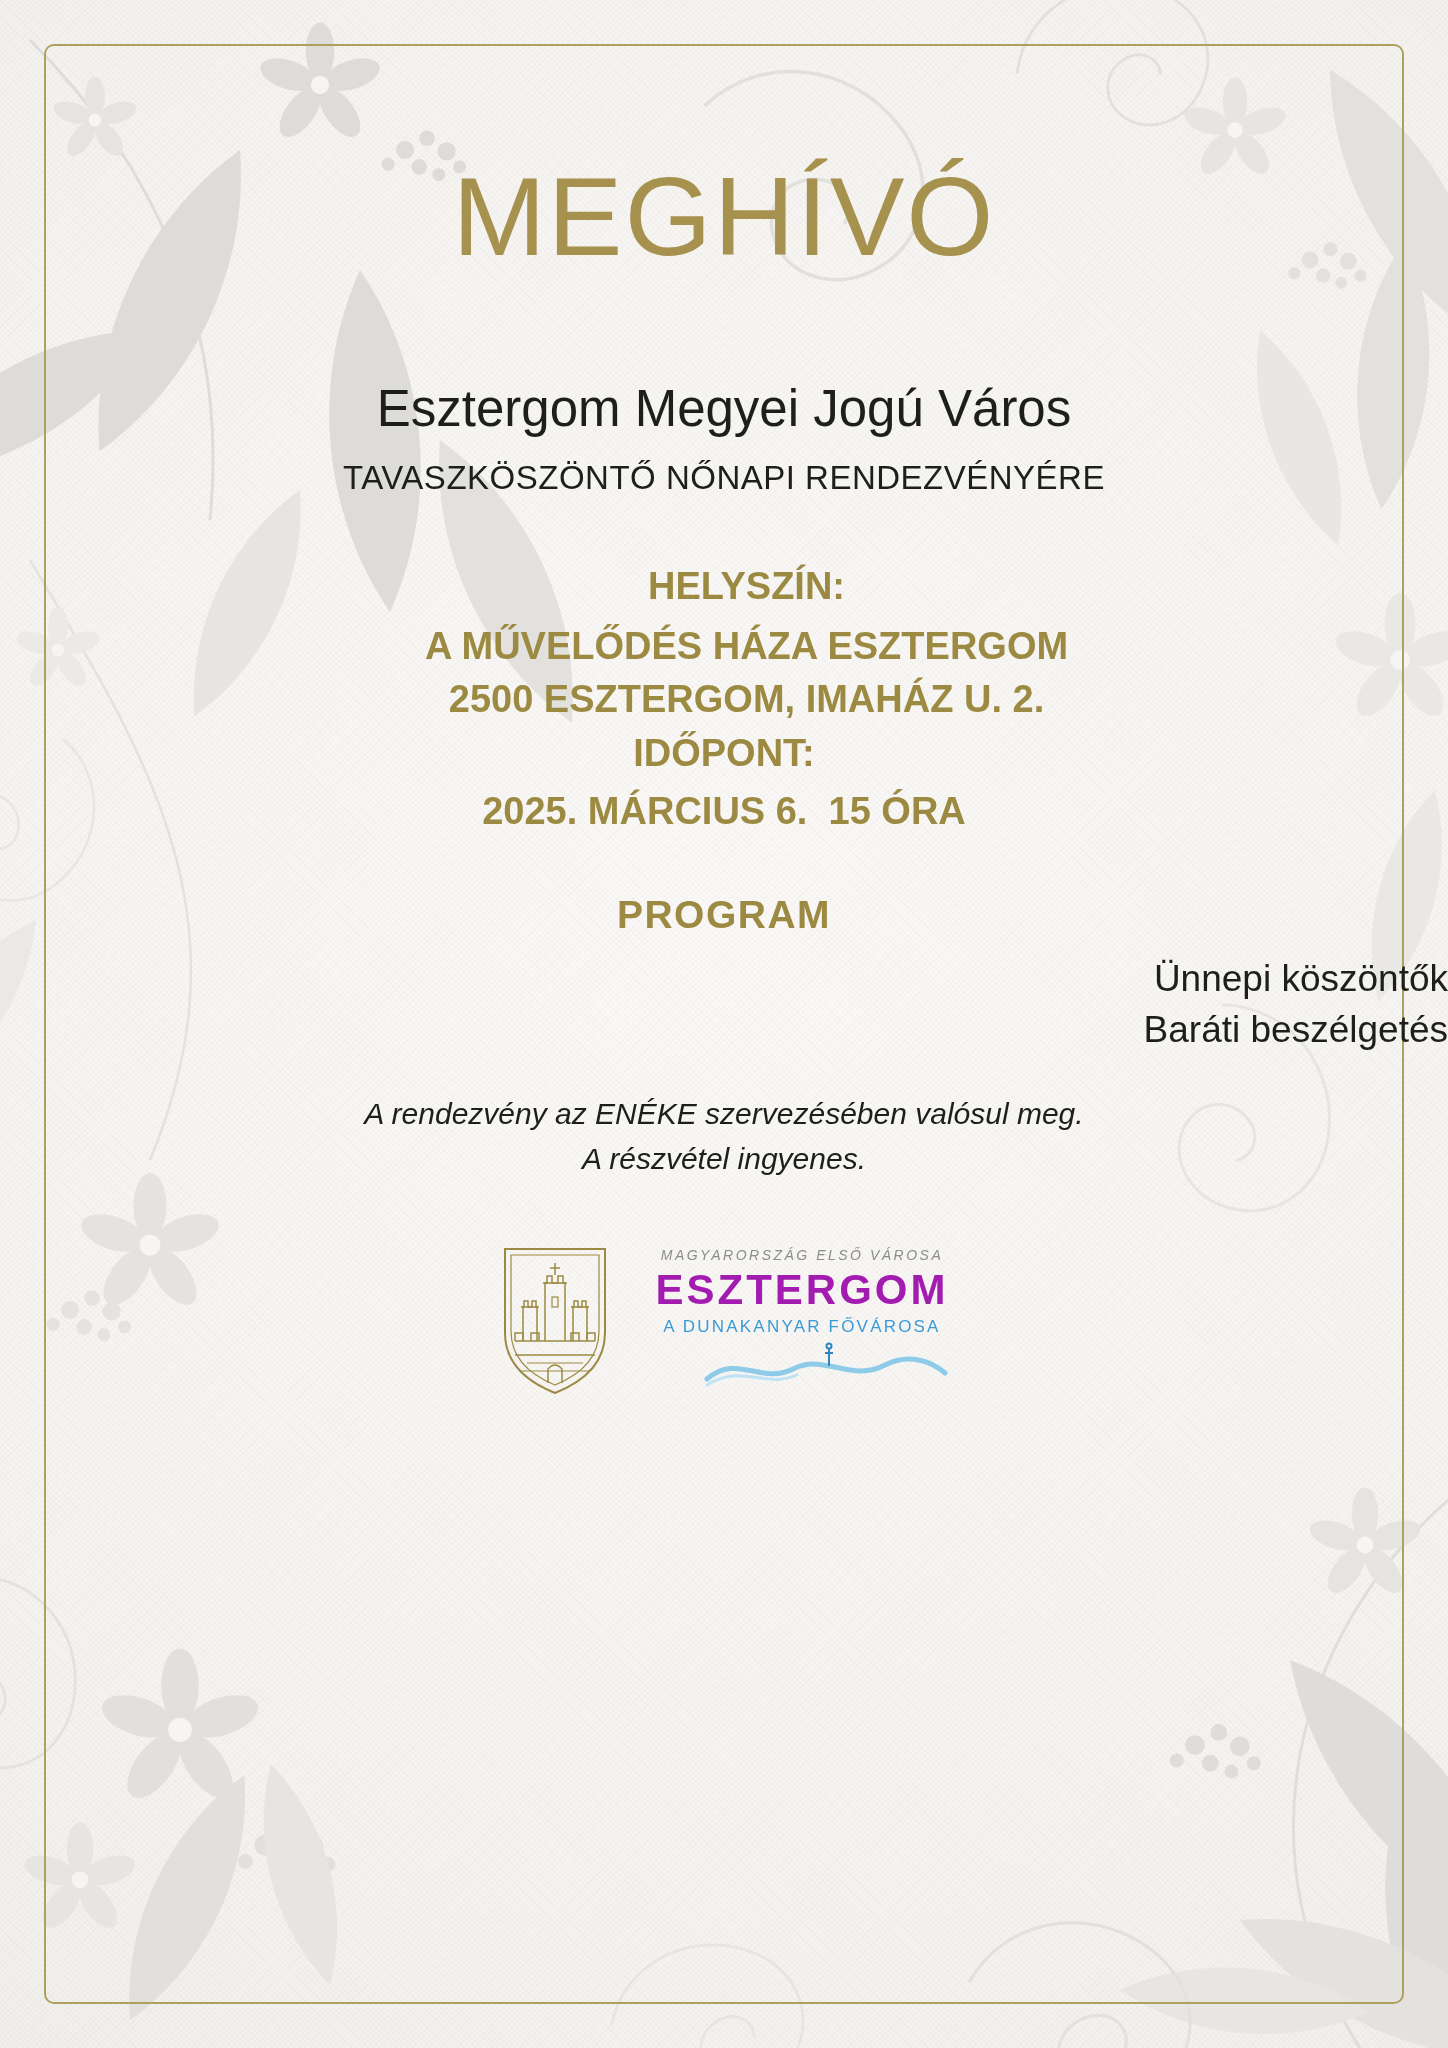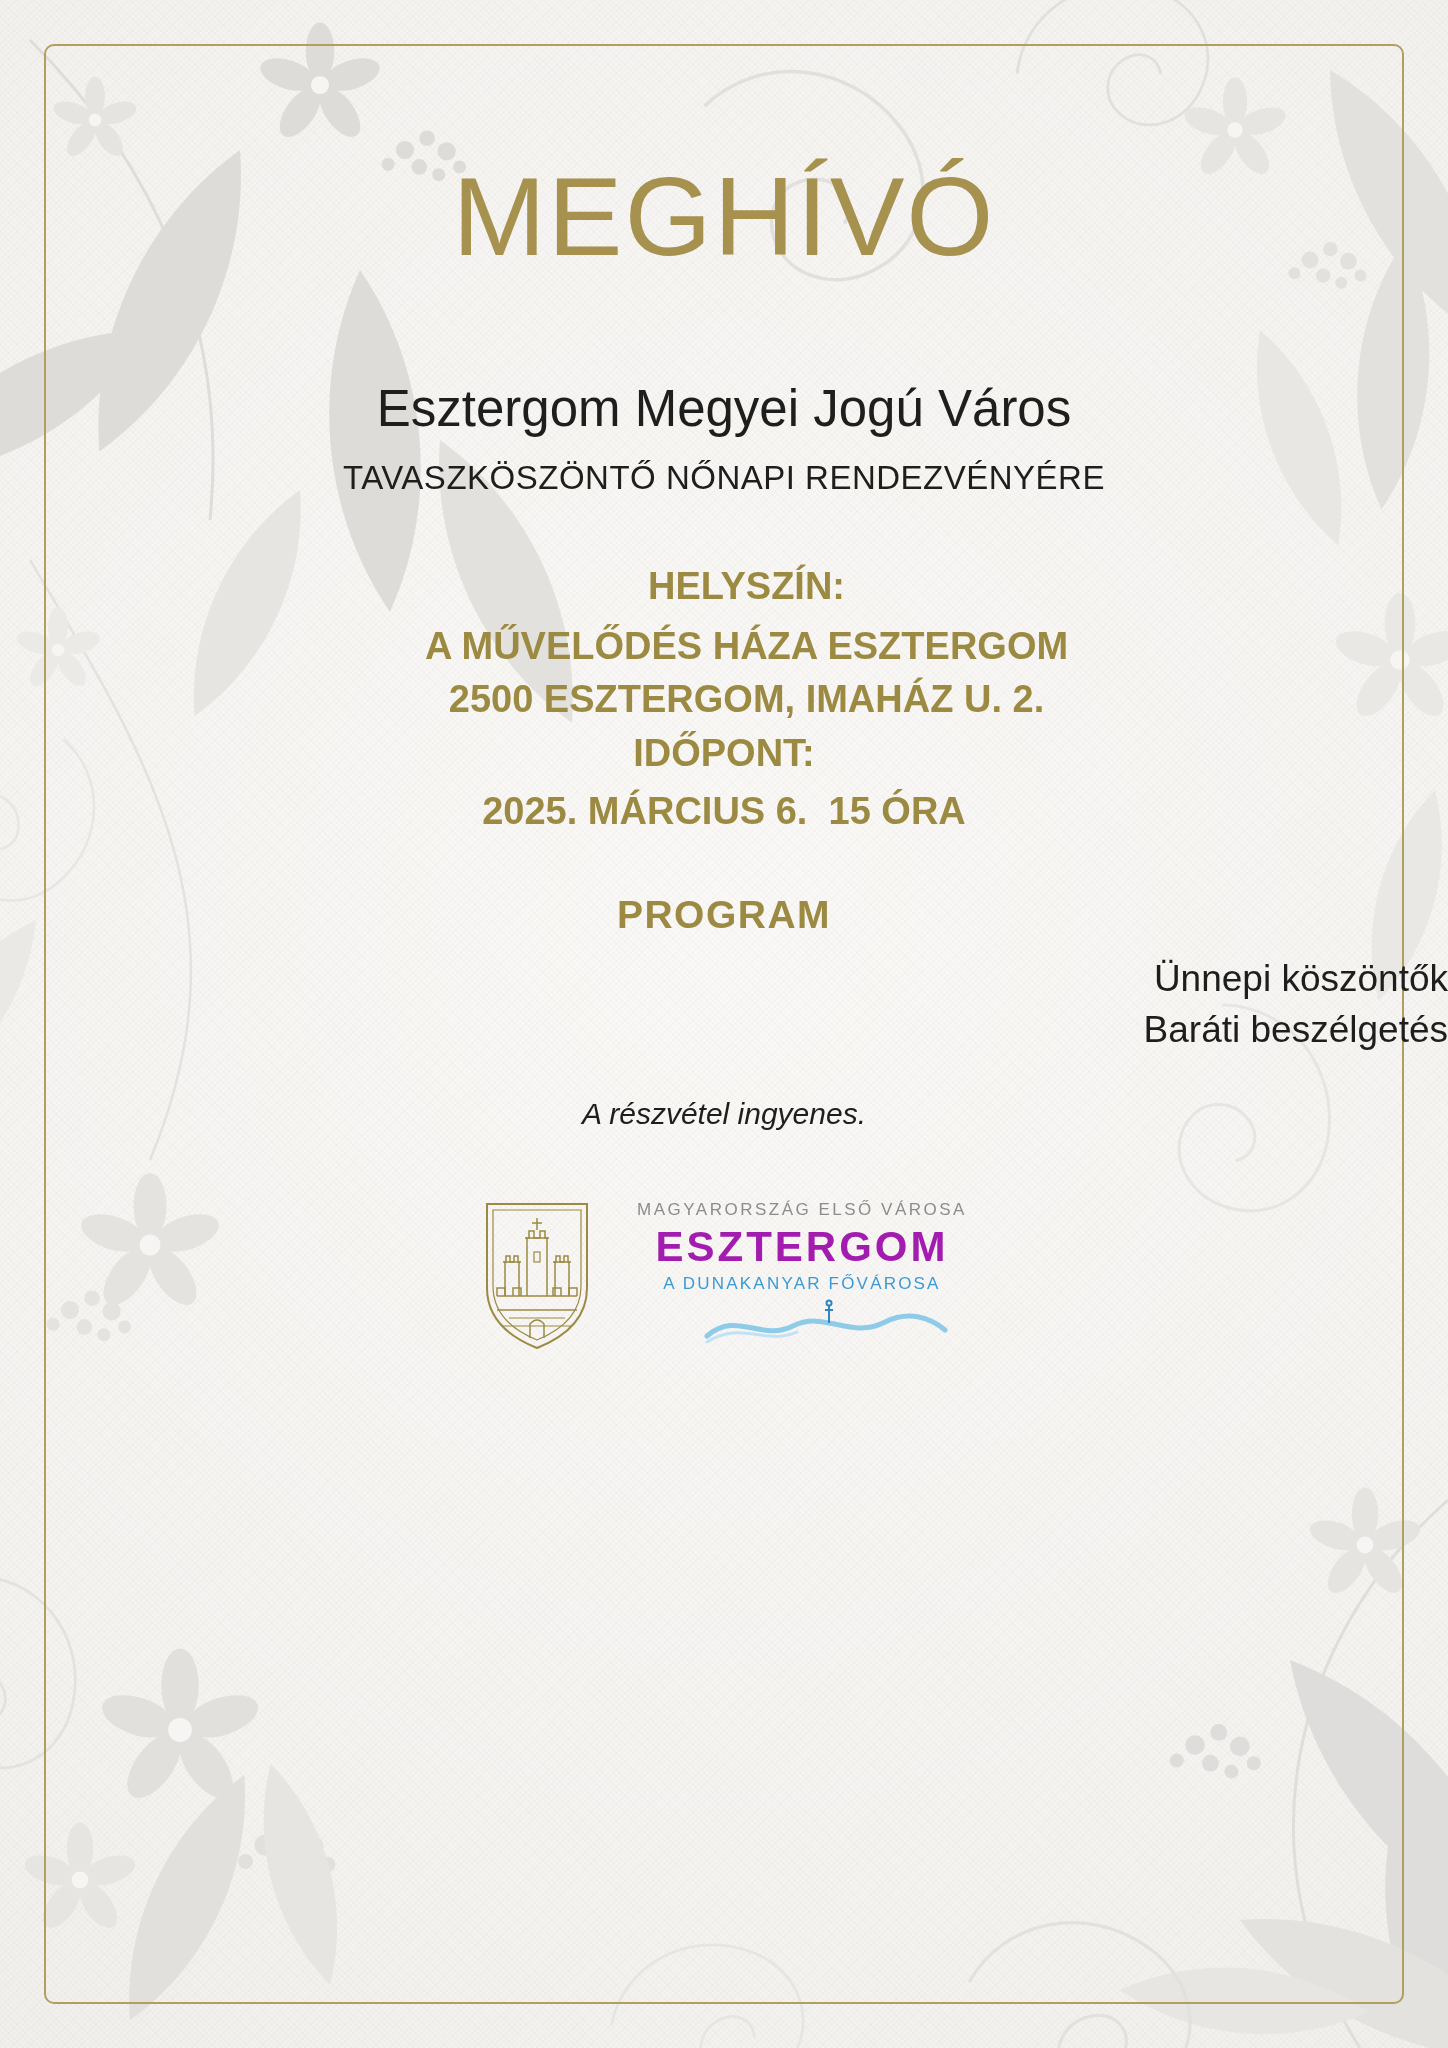--- a/index.html
+++ b/index.html
@@ -35,21 +35,21 @@
   .venue { margin-top:60px; font-size:38px; line-height:1.42;padding-left:45px; }
   .venue > div:first-child { margin-bottom:6px; }
   .idopont { font-size:38px; line-height:1.42; }
   .idopont > div:first-child { margin-bottom:4px; }
   .program-label { margin-top:48px; font-size:39px; letter-spacing:1.5px; line-height:1.42; }
   .program-items { margin-top:10px; font-size:37px; line-height:1.38; color: var(--text,#1e1e1c); font-weight:400;text-align:right; }
   .notes { margin-top:36px; font-style:italic; font-size:30px; line-height:1.5; }
   .logo-row { margin-top:64px; display:flex; justify-content:center; align-items:center; gap:44px; }
   .crest { color: var(--gold,#9c8a42); flex:0 0 auto; }
   .logo-text { display:flex; flex-direction:column; align-items:center; }
-  .tag-top { font-size:17px; letter-spacing:2.5px; color: var(--gray,#8c8c8c); }
+  .tag-top { font-size:14px; letter-spacing:2.5px; color: var(--gray,#8c8c8c); font-style: italic; }
   .city { font-size:42px; font-weight:bold; letter-spacing:3px; color:#a21caf; margin-top:3px; }
   .tag-bottom { font-size:17px; letter-spacing:2.2px; color: var(--blue,#3a9ad6); margin-top:3px; }
   .river { margin-top:2px; transform:translateX(24px); }
 </style>
 </head>
 <body>
 
 <div class="texture"></div>
 
 <svg class="bg" width="1448" height="2048" viewBox="0 0 1448 2048" aria-hidden="true">
@@ -164,20 +164,21 @@
     <div>2025. MÁRCIUS 6.&nbsp; 15 ÓRA</div>
   </div>
 
   <div class="program-label gold">PROGRAM</div>
   <div class="program-items">
     <div>Ünnepi köszöntők</div>
     <div>Baráti beszélgetés</div>
   </div>
 
   <div class="notes">
+    <div>A rendezvény az ENÉKE szervezésében valósul meg.</div>
     <div>A részvétel ingyenes.</div>
   </div>
 
   <div class="logo-row">
     <svg class="crest" width="112" height="152" viewBox="0 0 112 152" aria-hidden="true">
       <g fill="none" stroke="currentColor">
         <path d="M6,4 H106 V88 Q106,128 56,148 Q6,128 6,88 Z" stroke-width="2"></path>
         <path d="M12,10 H100 V86 Q100,122 56,140 Q12,122 12,86 Z" stroke-width="1.2"></path>
         <path d="M16,96 H96 M16,110 H96" stroke-width="1.5"></path>
         <path d="M16,96 V88 H24 V96 M32,96 V88 H40 V96 M72,96 V88 H80 V96 M88,96 V88 H96 V96" stroke-width="1.5"></path>

